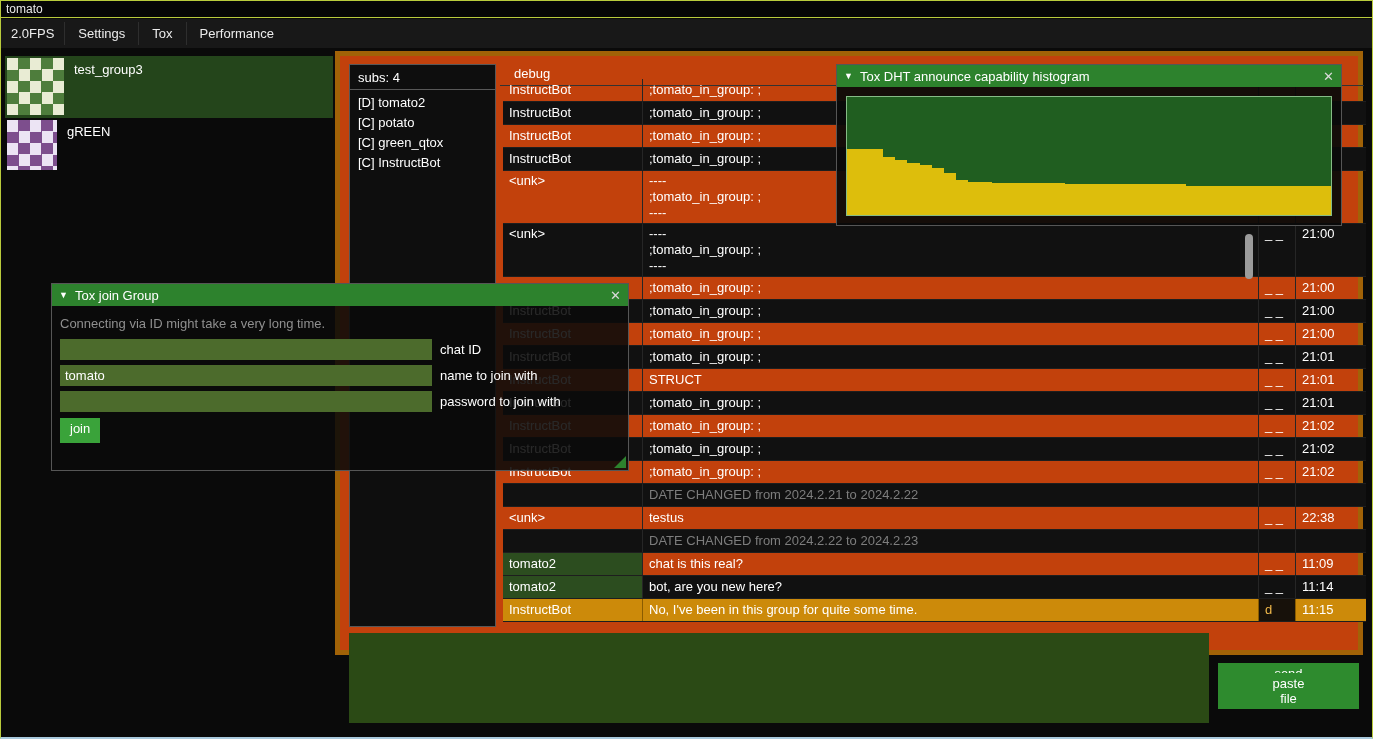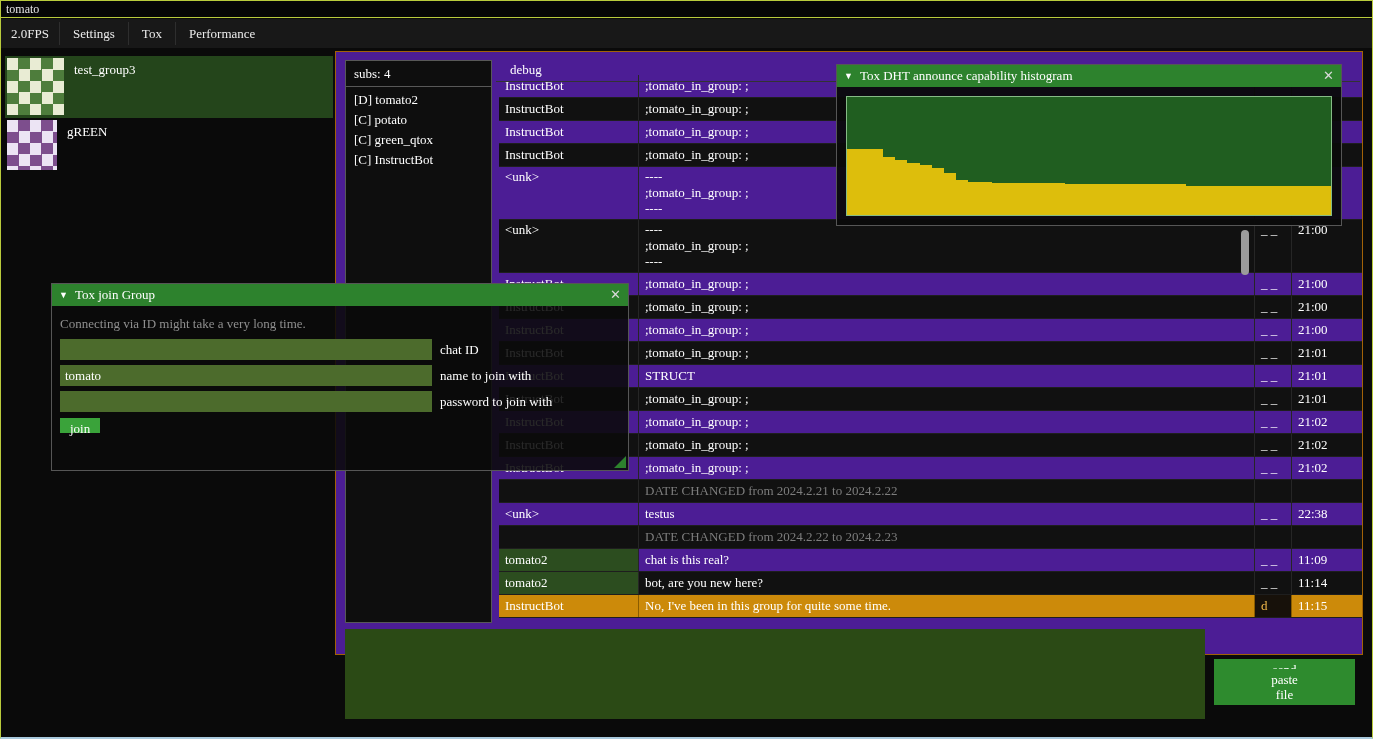--- a/index.html
+++ b/index.html
@@ -1,39 +1,39 @@
 <!DOCTYPE html>
 <html><head>
 <meta charset="utf-8">
 <style>
   *{box-sizing:border-box;margin:0;padding:0}
   html,body{width:1373px;height:739px;background:#000;overflow:hidden}
   .app{position:relative;width:1373px;height:739px;background:#0a0a0a;
        border:1px solid #b9cb3c;border-bottom:2px solid #a9c9dd;
-       font-family:Liberation Serif, serif;font-size:13px;color:#fff}
+       font-family:Liberation Sans, sans-serif;font-size:13px;color:#fff}
   
   .titlebar{position:absolute;left:0;top:0;right:0;height:17px;background:#060606;
             border-bottom:1px solid #b9cb3c;font-size:12px;line-height:16px;padding-left:5px;color:#e8e8e8}
   .menubar{position:absolute;left:0;top:18px;right:0;height:29px;background:#181818;
            display:flex;align-items:center;color:#ececec}
   .menubar .fps{padding:0 10px}
   .msep{width:1px;height:23px;background:#2e2e2e}
   .menu-item{padding:2px 13px;cursor:default}
   
   .group-list{position:absolute;left:4px;top:55px;width:328px}
   .group-item{display:flex;align-items:flex-start;padding:2px;height:62px}
   .group-item.selected{background:#24451b}
   .group-item + .group-item{height:55px}
   .avatar{flex:0 0 auto;background:repeating-conic-gradient(var(--c1) 0% 25%, var(--c2) 0% 50%);background-size:23px 23px}
   .av-large{width:57px;height:57px}
   .av-small{width:50px;height:50px}
   .group-name{padding:4px 0 0 10px}
   
   .right-panel{position:absolute;left:334px;top:50px;width:1028px;height:604px;
-               border:1px solid #a16207;background:#4c1d95}
+               border:5px solid #a16207;background:#c2410c}
   .subs-panel{position:absolute;left:9px;top:8px;width:147px;height:563px;border:1px solid #585858;background:#0e0e0e}
   .subs-header{padding:5px 8px 4px}
   .subs-sep{border-top:1px solid #585858}
   .subs-list{padding-top:3px}
   .member-row{padding:0 8px;line-height:20px}
   .chat-tabbar{position:absolute;left:160px;top:8px;width:864px;height:22px;border-bottom:1px solid #333}
   .chat-tab{display:inline-block;padding:2px 14px 0}
   .chat-table{position:absolute;left:163px;top:23px;width:863px}
   .chat-row{display:grid;grid-template-columns:140px 616px 37px 70px;border-bottom:1px solid #1e1e1e}
   .chat-row:nth-child(even){background:#111}
@@ -58,21 +58,21 @@
   .collapse{font-size:9px}
   .histo{left:835px;top:63px;width:506px;height:162px;background:rgba(10,10,10,0.94)}
   .plot{margin:9px;height:120px;background:#205e20;border:1px solid #86bb86;display:flex;align-items:flex-end;overflow:hidden}
   .bar{flex:1 1 0;background:#ddbe0c}
   .joinw{left:50px;top:282px;width:578px;height:188px}
   .join-body{position:relative;padding:8px;height:164px}
   .hint{color:#8f8f8f;line-height:20px}
   .frow{display:flex;align-items:center;margin-top:5px}
   .finput{width:372px;height:21px;background:#4c6b2c;padding:1px 5px;line-height:19px}
   .flabel{margin-left:8px}
-  .join-btn{display:inline-block;margin-top:6px;padding:1px 10px;background:#3aa33a;height:15px;line-height:19px}
+  .join-btn{display:inline-block;margin-top:6px;padding:1px 10px;background:#3aa33a;height:25px;line-height:19px}
   .grip{position:absolute;right:2px;bottom:2px;width:0;height:0;border-left:12px solid transparent;border-bottom:12px solid #2d822d}
 </style>
 </head>
 <body>
 
 <div class="app">
 
   <div class="titlebar">
     <span>tomato</span>
   </div>

